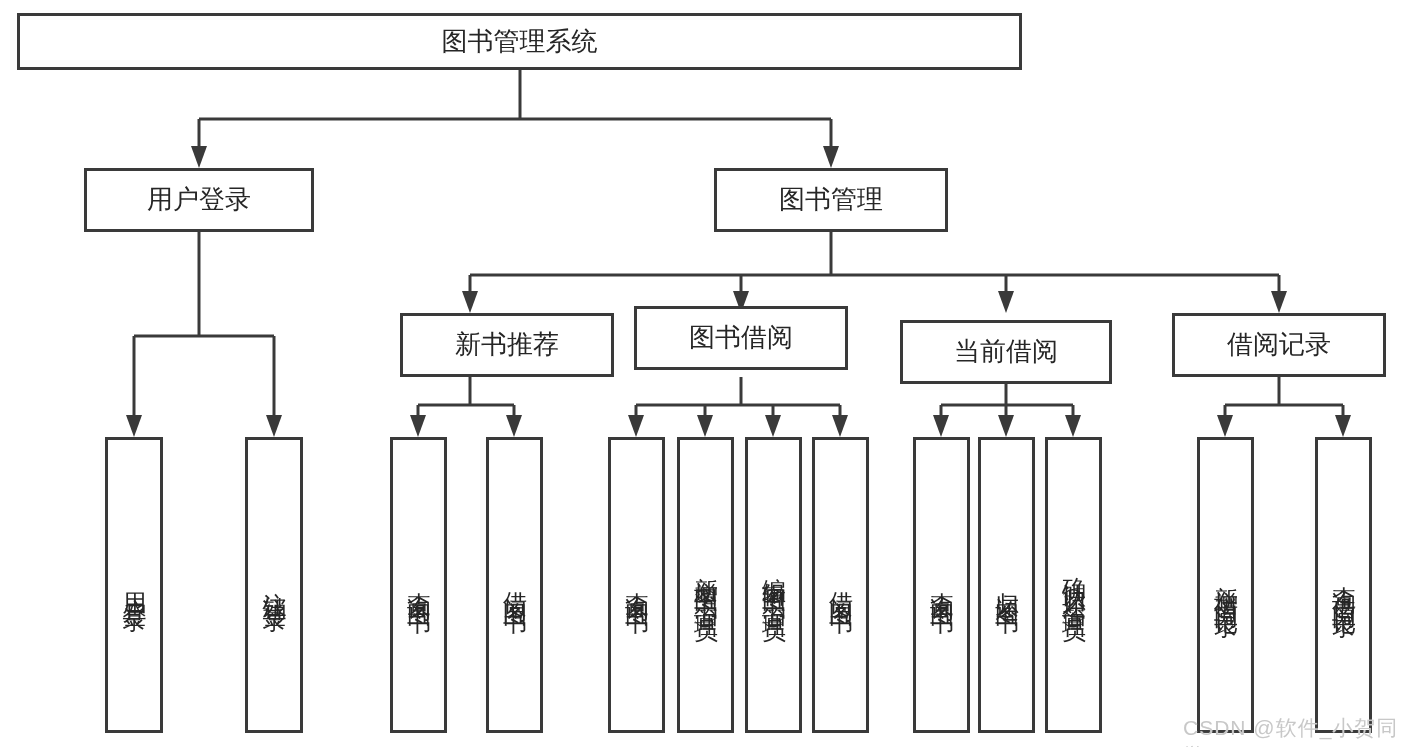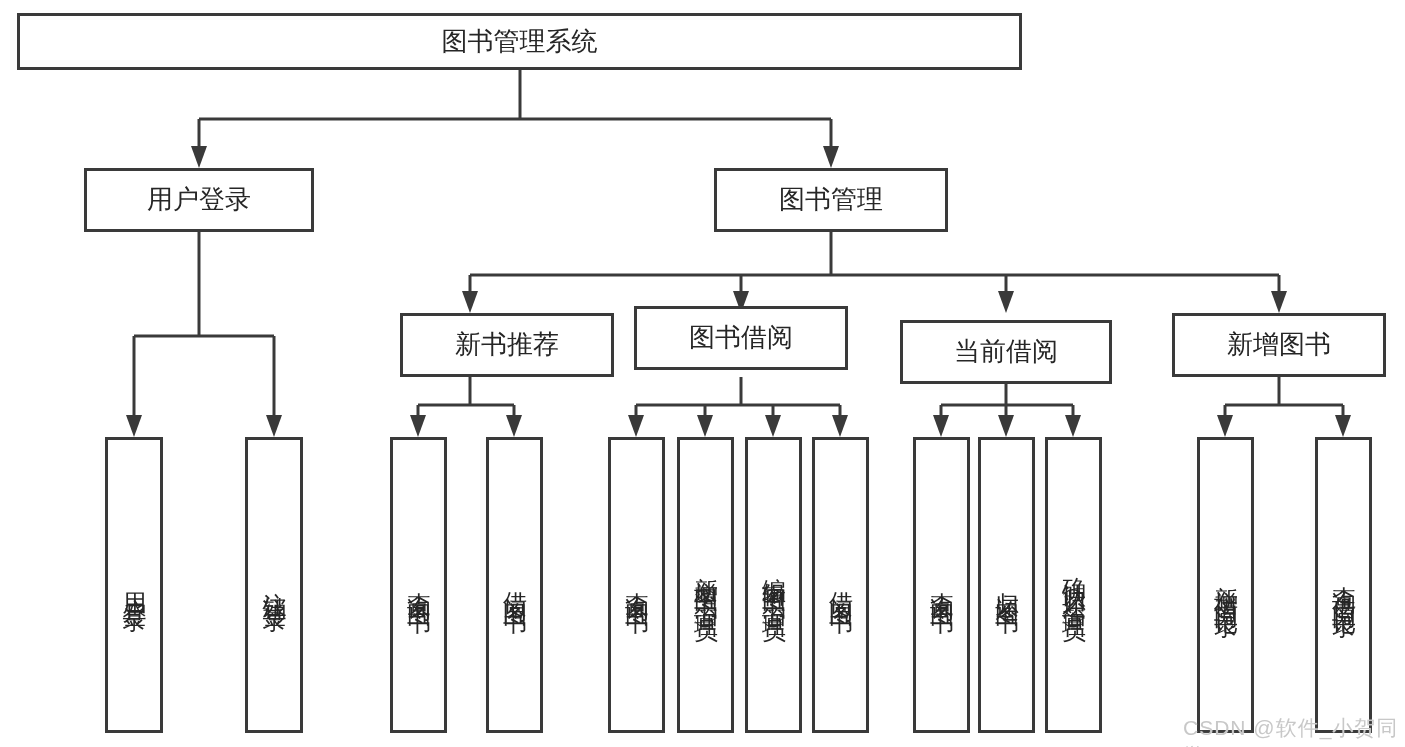--- a/index.html
+++ b/index.html
@@ -126,21 +126,21 @@
   </svg>
 
   <div class="node root" style="left:17px; top:13px; width:1005px; height:57px;">图书管理系统</div>
 
   <div class="node" style="left:84px; top:168px; width:230px; height:64px;">用户登录</div>
   <div class="node" style="left:714px; top:168px; width:234px; height:64px;">图书管理</div>
 
   <div class="node" style="left:363px; top:313px; width:214px; height:64px;margin-left:37px;">新书推荐</div>
   <div class="node" style="left:634px; top:306px; width:214px; height:64px;">图书借阅</div>
   <div class="node" style="left:900px; top:313px; width:212px; height:64px;margin-top:7px;">当前借阅</div>
-  <div class="node" style="left:1172px; top:313px; width:214px; height:64px;">新增图书</div>
+  <div class="node" style="left:1172px; top:313px; width:214px; height:64px;">借阅记录</div>
 
   <div class="node leaf" style="left:105px; top:437px; width:58px; height:296px;">用户登录</div>
   <div class="node leaf" style="left:245px; top:437px; width:58px; height:296px;">注销登录</div>
 
   <div class="node leaf" style="left:390px; top:437px; width:57px; height:296px;">查询图书</div>
   <div class="node leaf" style="left:486px; top:437px; width:57px; height:296px;">借阅图书</div>
 
   <div class="node leaf" style="left:608px; top:437px; width:57px; height:296px;">查询图书</div>
   <div class="node leaf" style="left:677px; top:437px; width:57px; height:296px;">新增图书（管理员）</div>
   <div class="node leaf" style="left:745px; top:437px; width:57px; height:296px;">编辑图书（管理员）</div>

